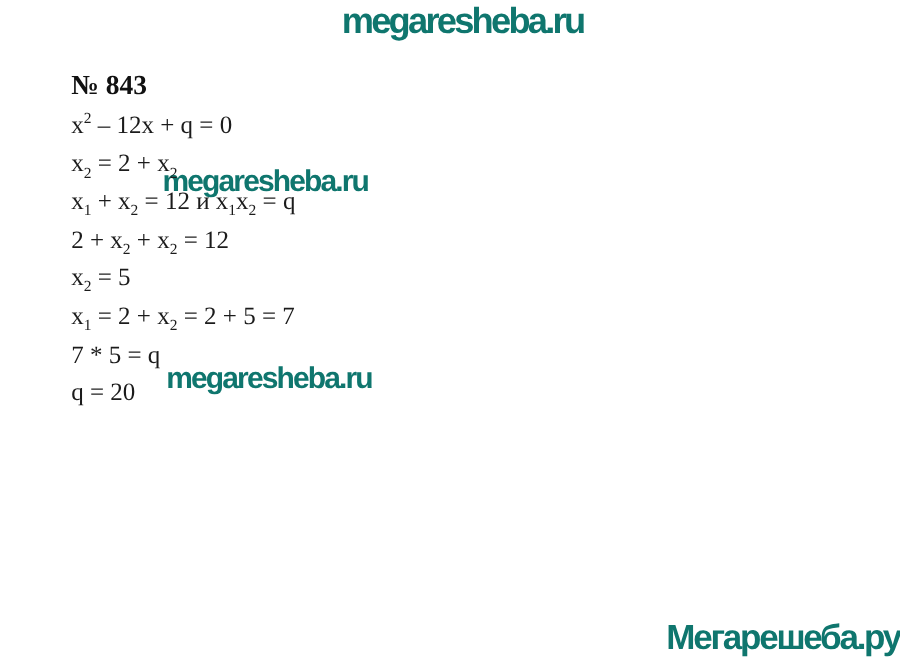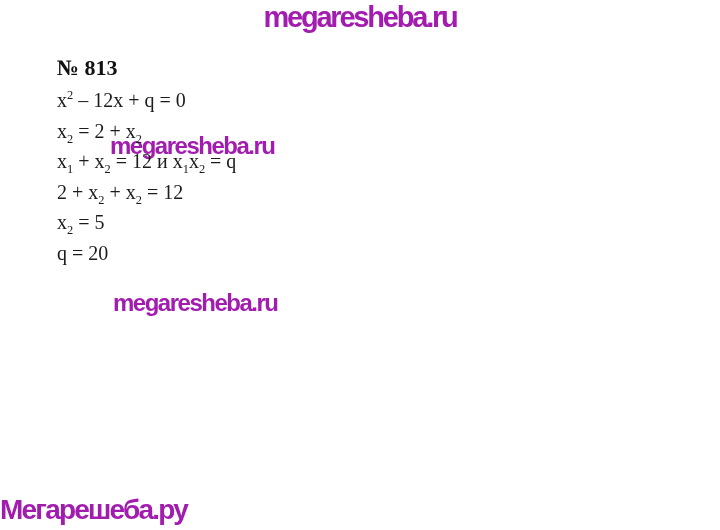--- a/index.html
+++ b/index.html
@@ -15,22 +15,23 @@
     overflow: hidden;
     font-family: "Liberation Serif", serif;
     color: #1b1b1b;
   }
 
   
   .wm {
     position: absolute;
     font-family: "Liberation Sans", sans-serif;
     font-weight: bold;
-    color: #a21caf;
+    color: #0f766e;
     white-space: nowrap;
+    padding-left: 20px;
   }
   .wm-top {
     top: 1px;
     left: 0;
     right: 0;
     text-align: center;
     font-size: 29px;
     letter-spacing: -2.2px;
   }
   .wm-inline-1 {
@@ -42,21 +43,21 @@
   .wm-inline-2 {
     top: 289px;
     left: 113px;
     font-size: 24px;
     letter-spacing: -1.5px;
   }
   .wm-bottom {
     bottom: 4px;
     left: 0;
     right: 0;
-    text-align: left;
+    text-align: right;
     font-size: 28px;
     letter-spacing: -1.8px;
   }
 
   
   .content {
     position: absolute;
     left: 57px;
     top: 56px;
     width: 600px;
@@ -90,24 +91,26 @@
 
   <div class="wm wm-top">megaresheba.ru</div>
 
   <div class="wm wm-inline-1">megaresheba.ru</div>
 
   <div class="wm wm-inline-2">megaresheba.ru</div>
 
   <div class="wm wm-bottom">Мегарешеба.ру</div>
 
   <div class="content">
-    <div class="problem-number">№ 813</div>
+    <div class="problem-number">№ 843</div>
     <div class="lines">
         <div class="line">x<sup>2</sup> – 12x + q = 0</div>
         <div class="line">x<sub>2</sub> = 2 + x<sub>2</sub></div>
         <div class="line">x<sub>1</sub> + x<sub>2</sub> = 12 и x<sub>1</sub>x<sub>2</sub> = q</div>
         <div class="line">2 + x<sub>2</sub> + x<sub>2</sub> = 12</div>
         <div class="line">x<sub>2</sub> = 5</div>
+        <div class="line">x<sub>1</sub> = 2 + x<sub>2</sub> = 2 + 5 = 7</div>
+        <div class="line">7 * 5 = q</div>
         <div class="line">q = 20</div>
       </div>
   </div>
 
 </div>
 
 </body></html>

